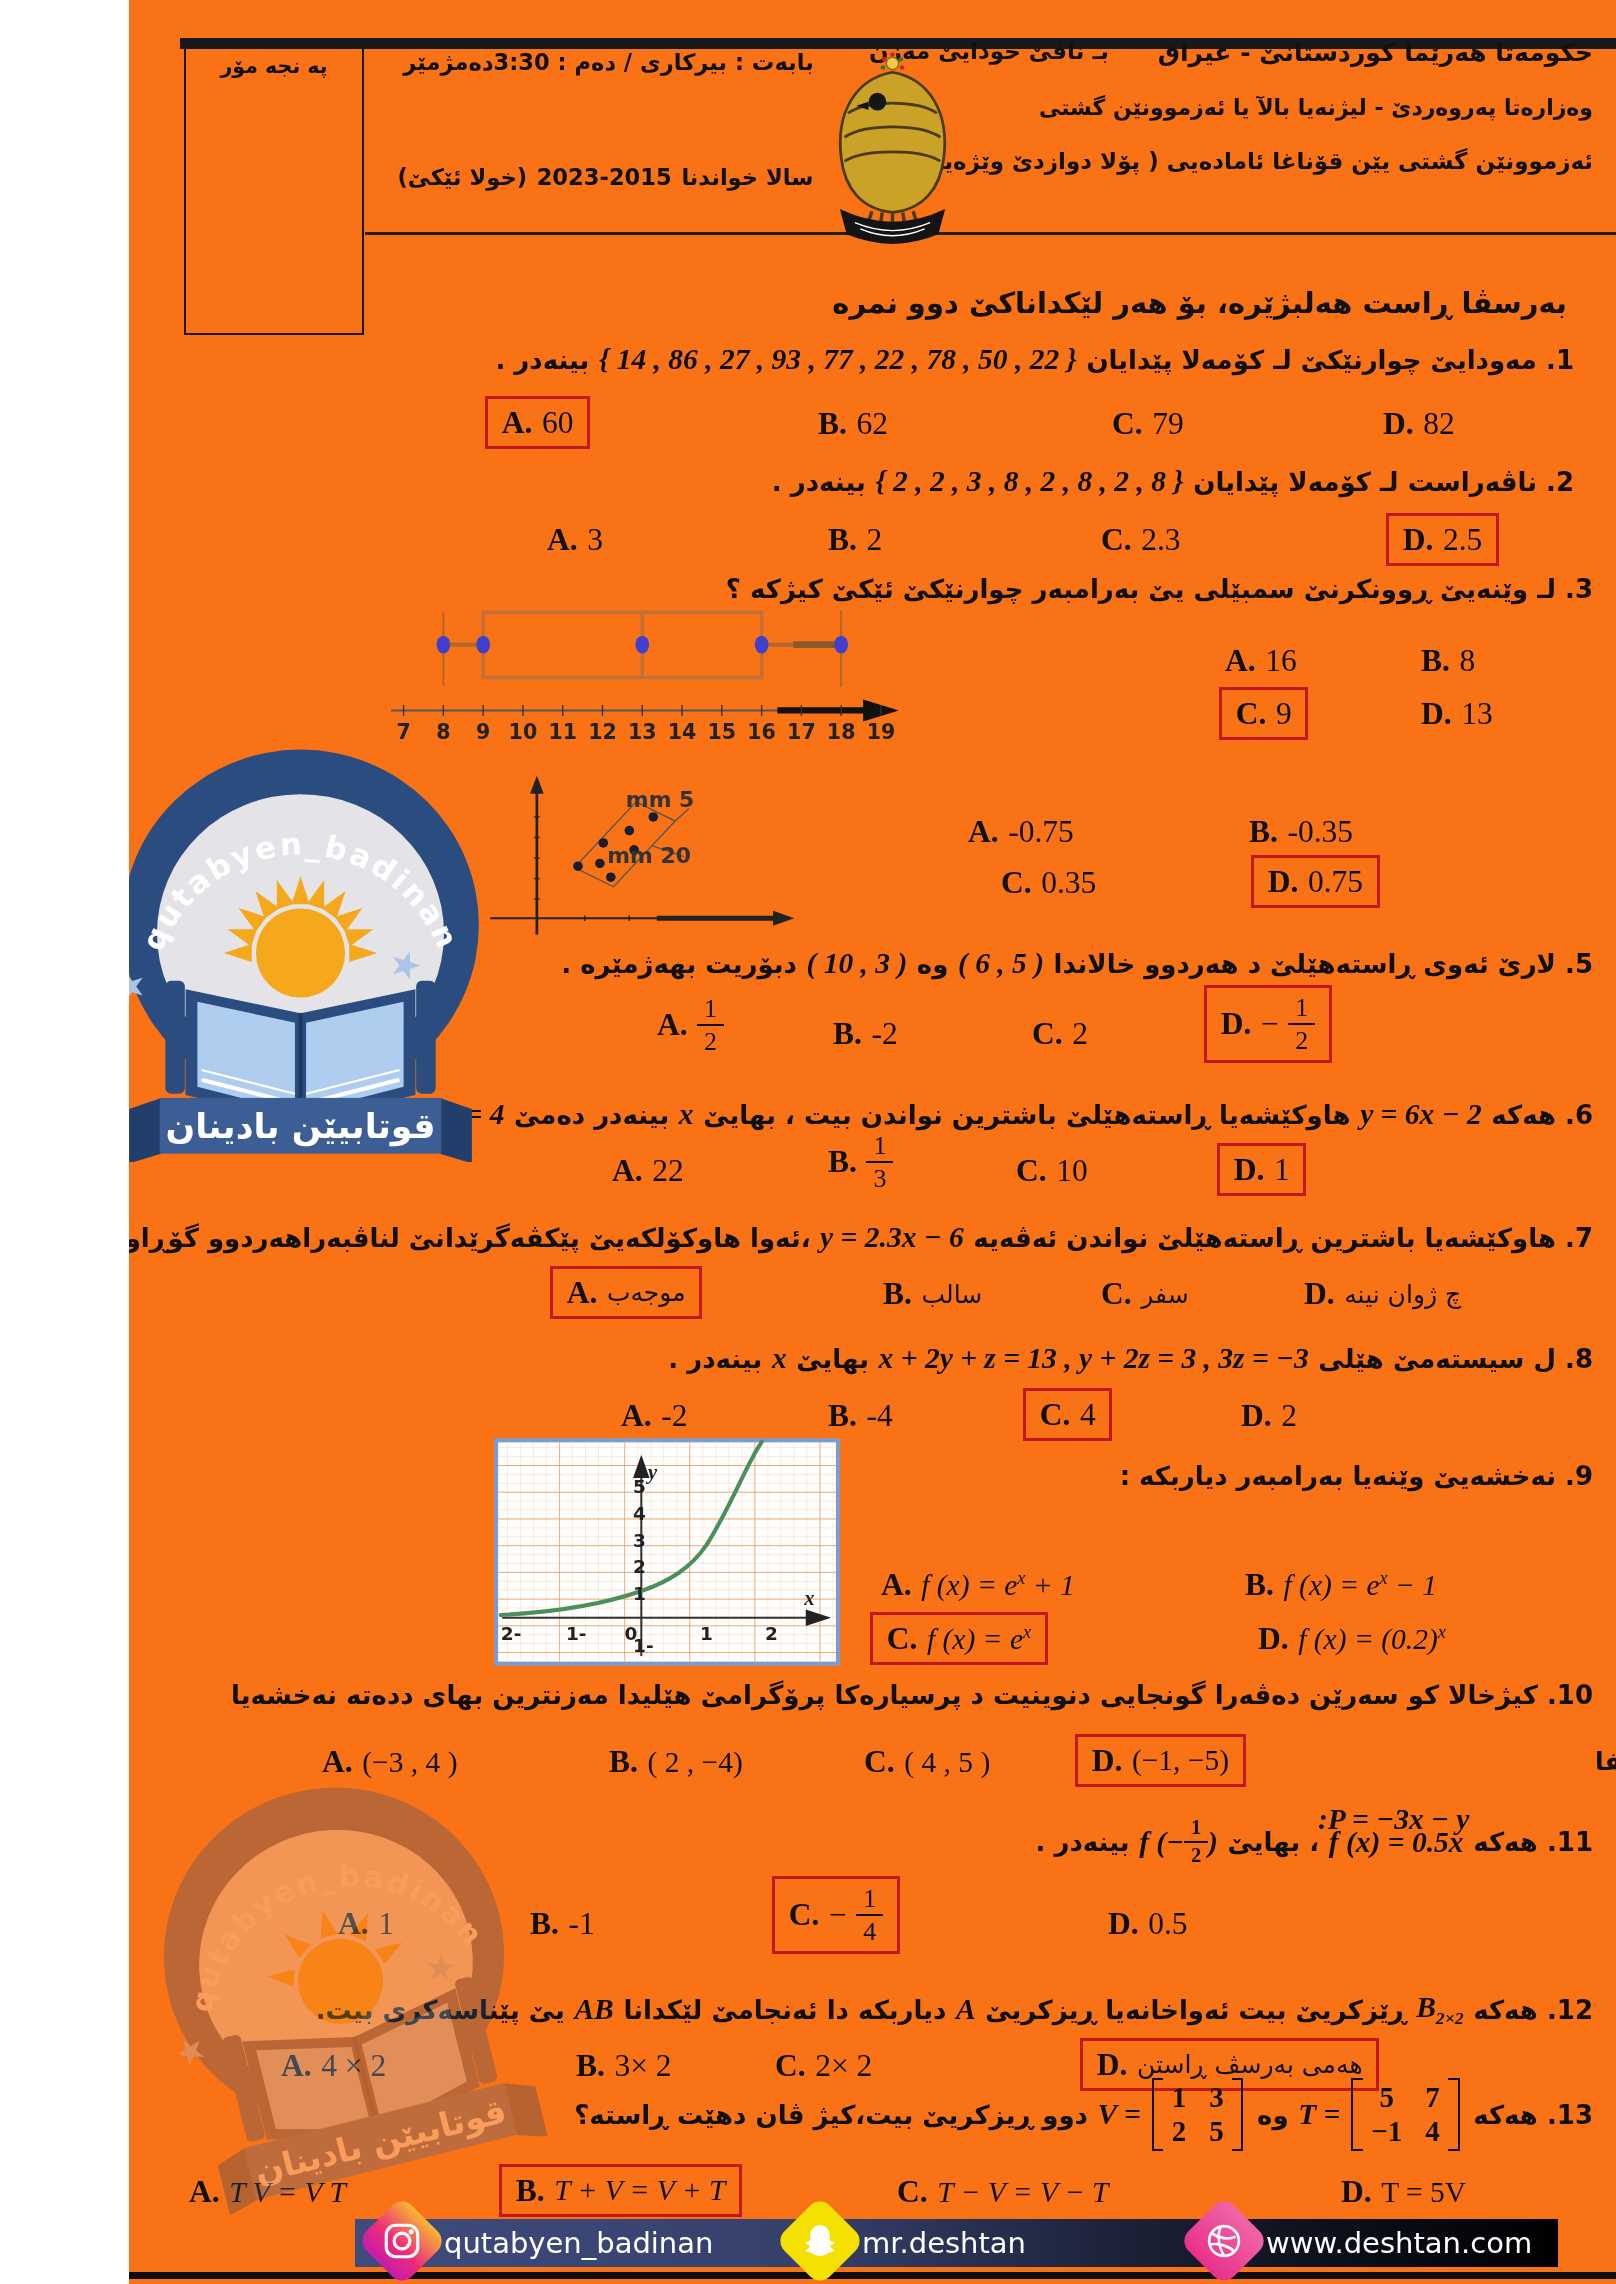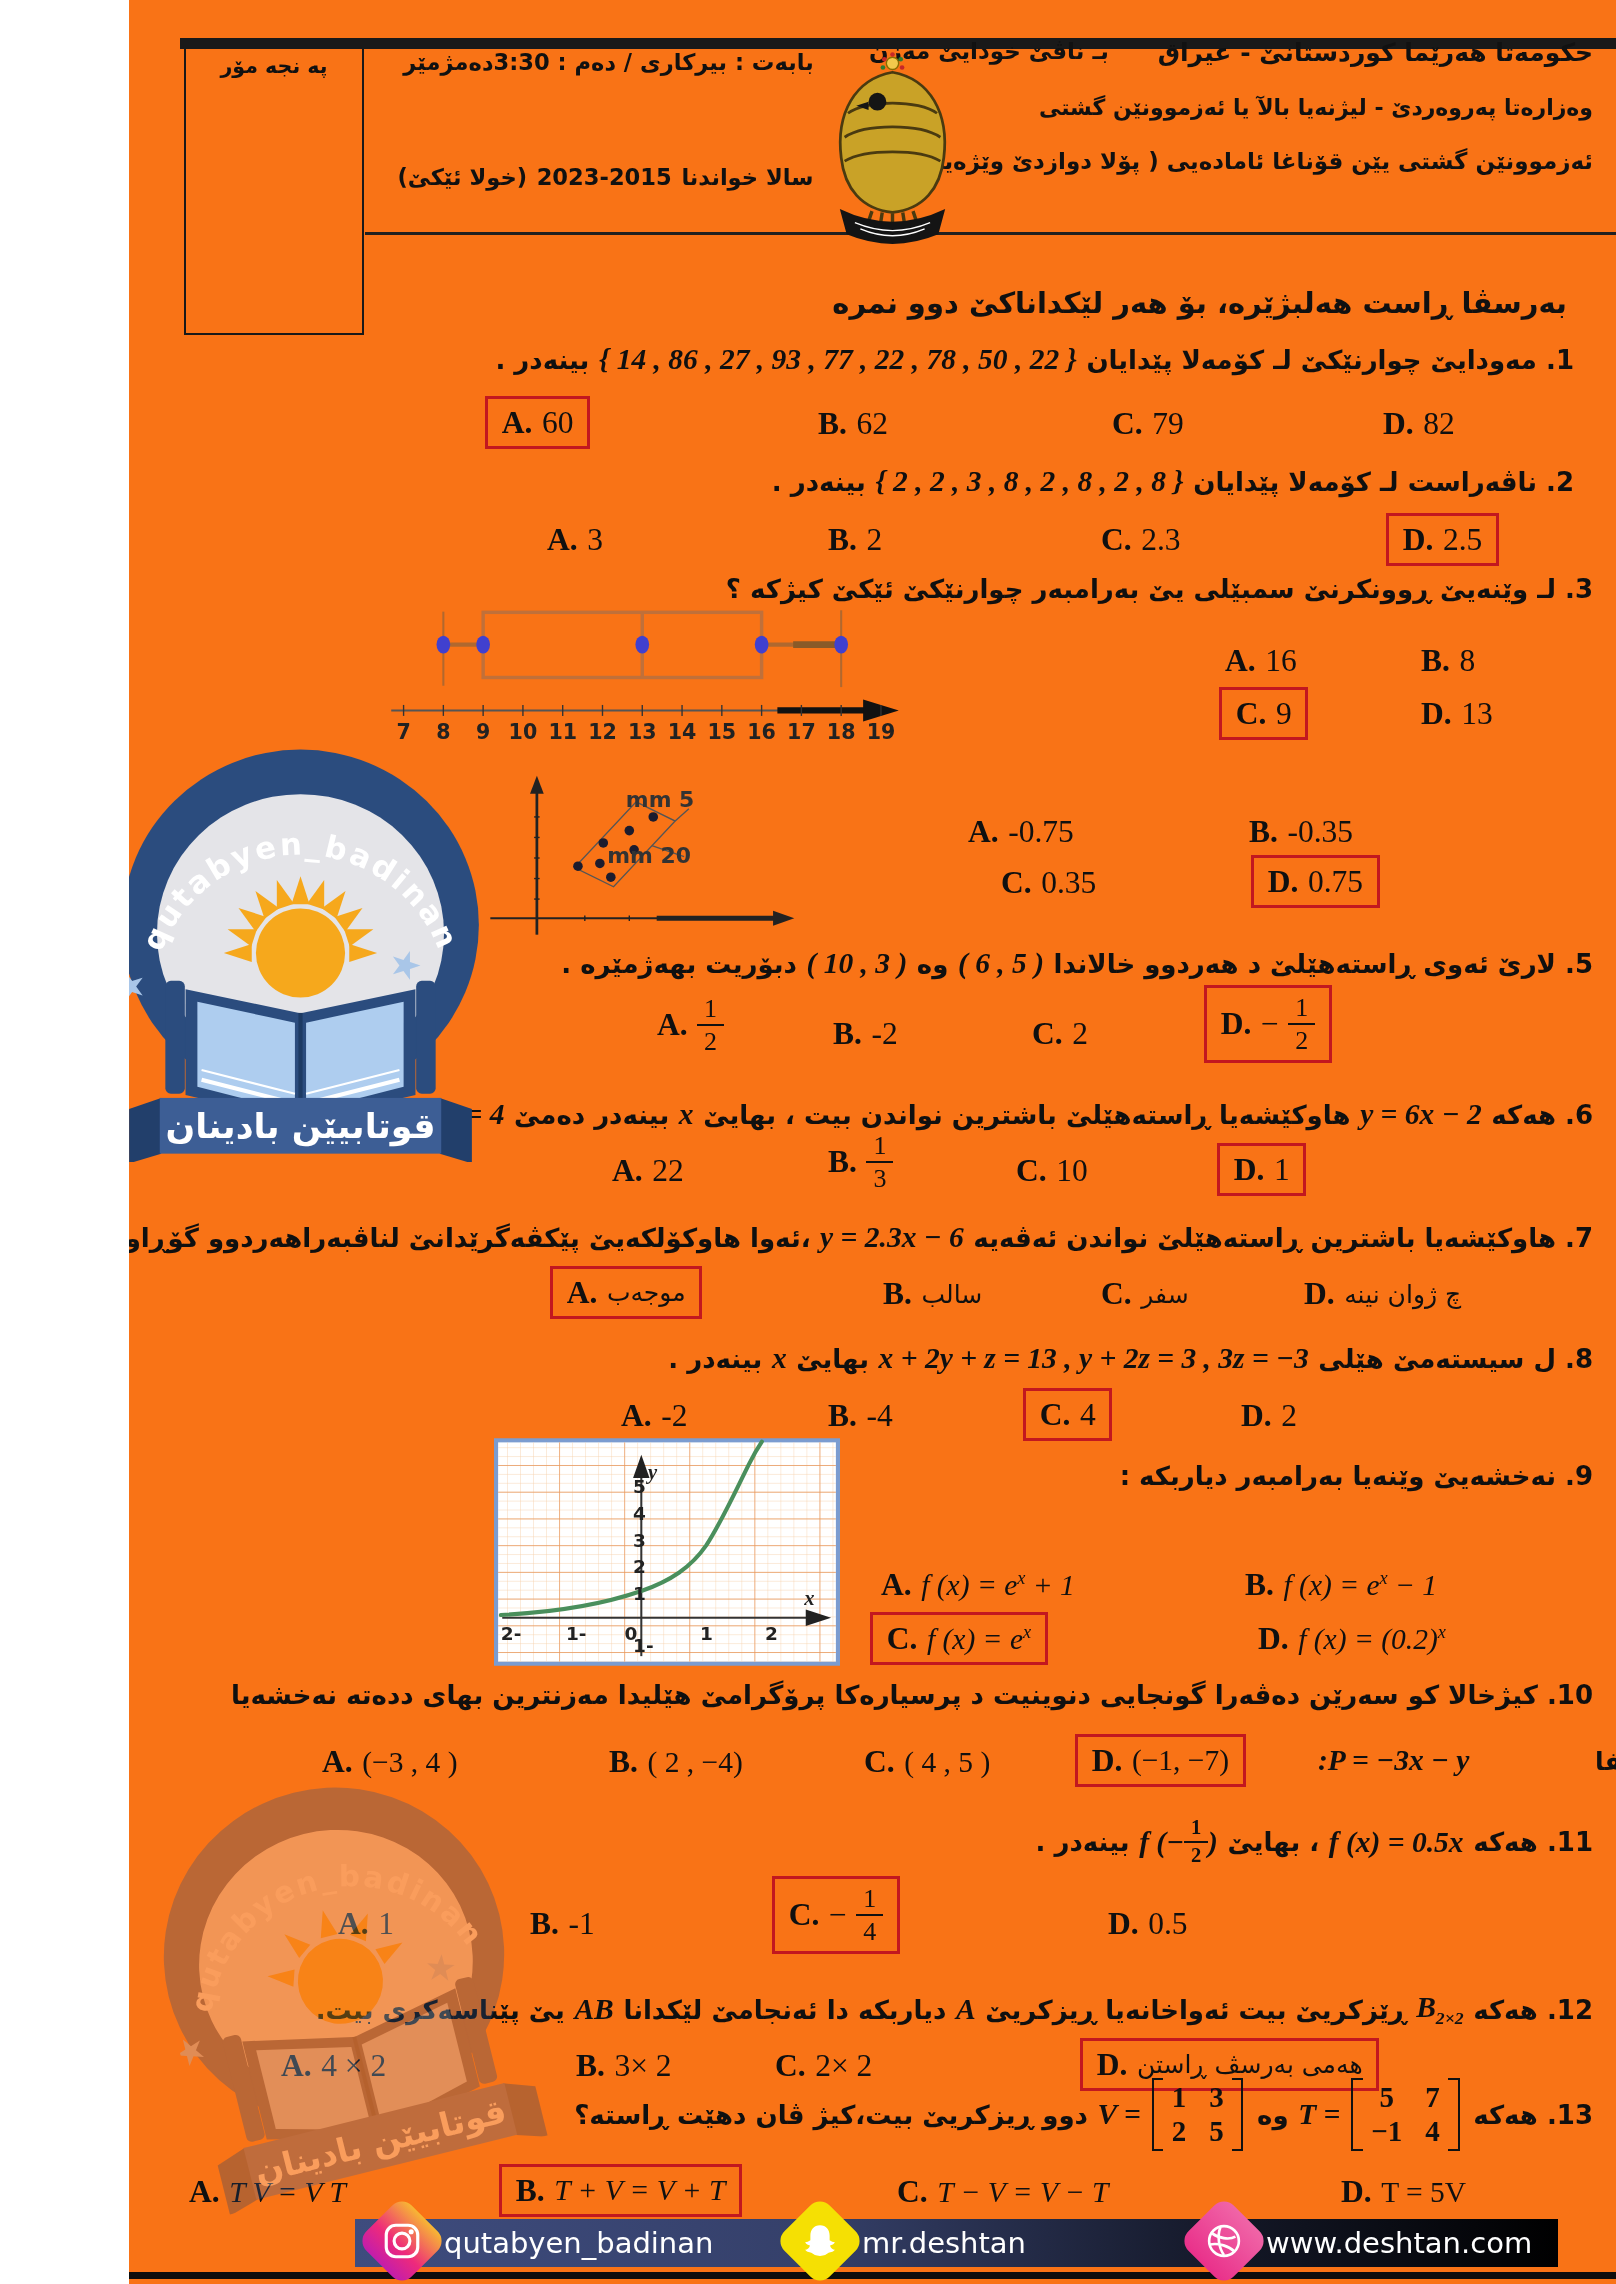--- a/index.html
+++ b/index.html
@@ -447,23 +447,23 @@
   <span class="opt" style="left:480px;top:1744px;">
     <b class="ol">B.</b>
     <span class="val math" style="font-style:normal;">( 2 , −4)</span>
     </span>
   <span class="opt" style="left:735px;top:1744px;">
     <b class="ol">C.</b>
     <span class="val math" style="font-style:normal;">( 4 , 5 )</span>
     </span>
   <span class="opt boxed" style="left:946px;top:1734px;">
     <b class="ol">D.</b>
-    <span class="val math" style="font-style:normal;">(−1, −7)</span>
-    </span>
-  <span class="opt" style="left:1189px;top:1744px;align-items:flex-end;">
+    <span class="val math" style="font-style:normal;">(−1, −5)</span>
+    </span>
+  <span class="opt" style="left:1189px;top:1803px;align-items:flex-end;">
     <span class="math">:P = −3x − y</span>
     </span>
   <span class="opt" style="left:1466px;top:1747px;">
     <span class="kv">ب مفا</span>
     </span>
 
   <div class="qline" style="right:23px;top:1801px;height:82px;">
     <span>11. هه‌که</span>
     <span class="math">f (x) = 0.5x</span>
     <span>، بهایێ</span>

